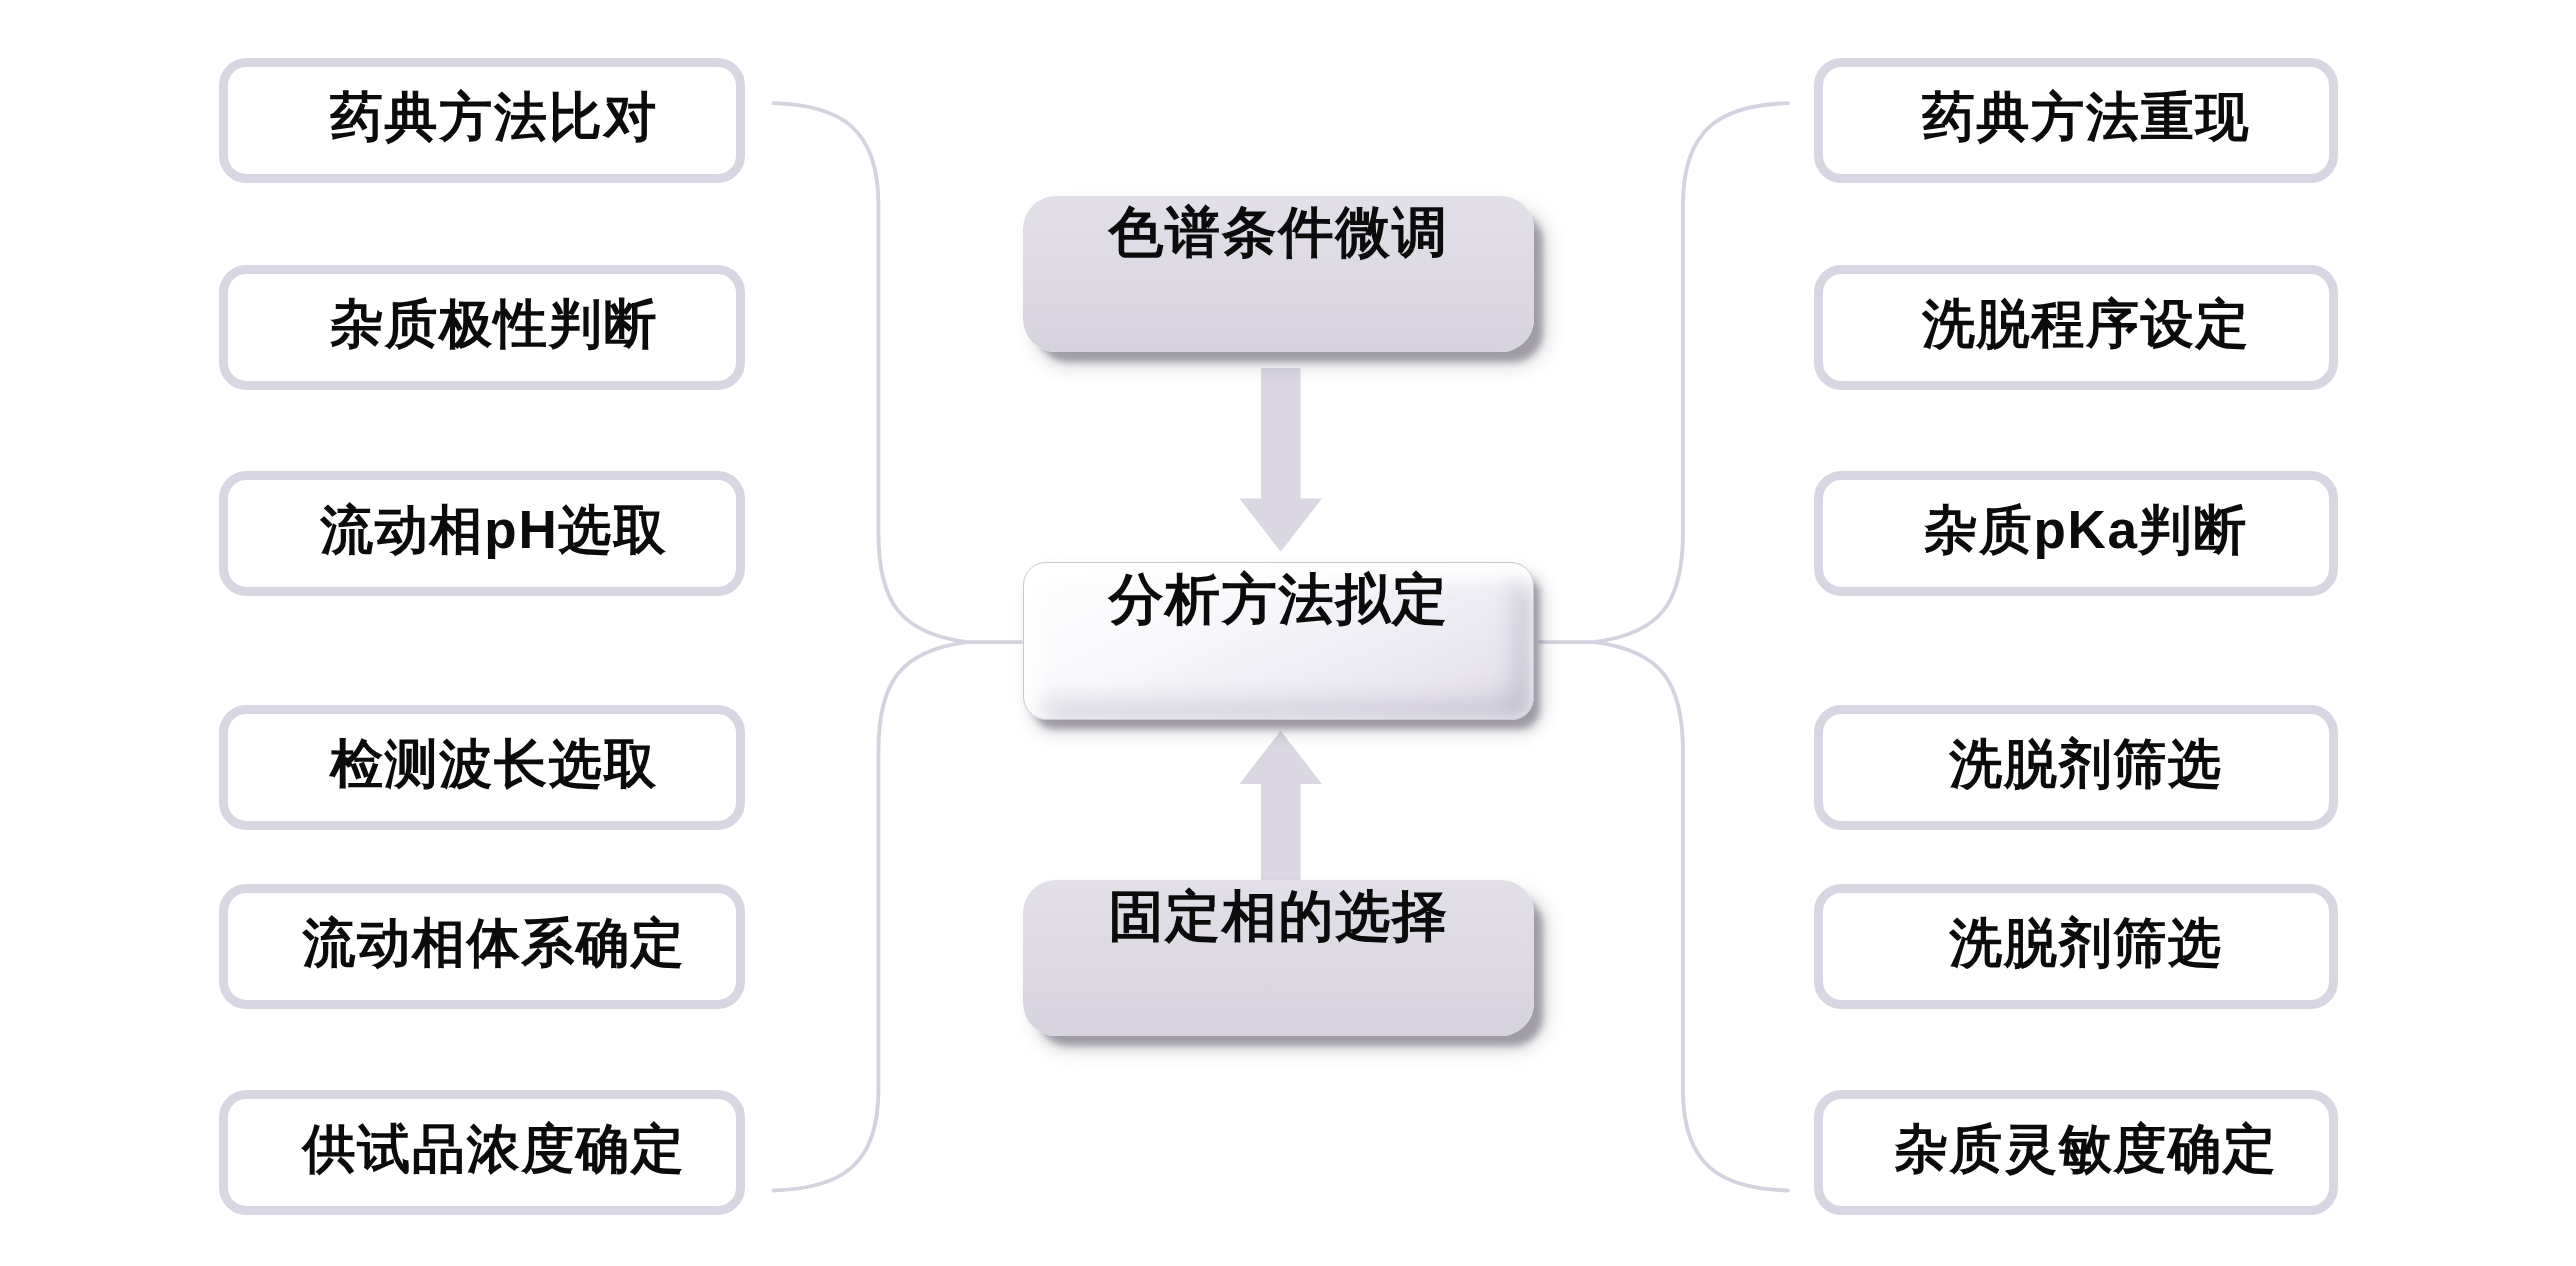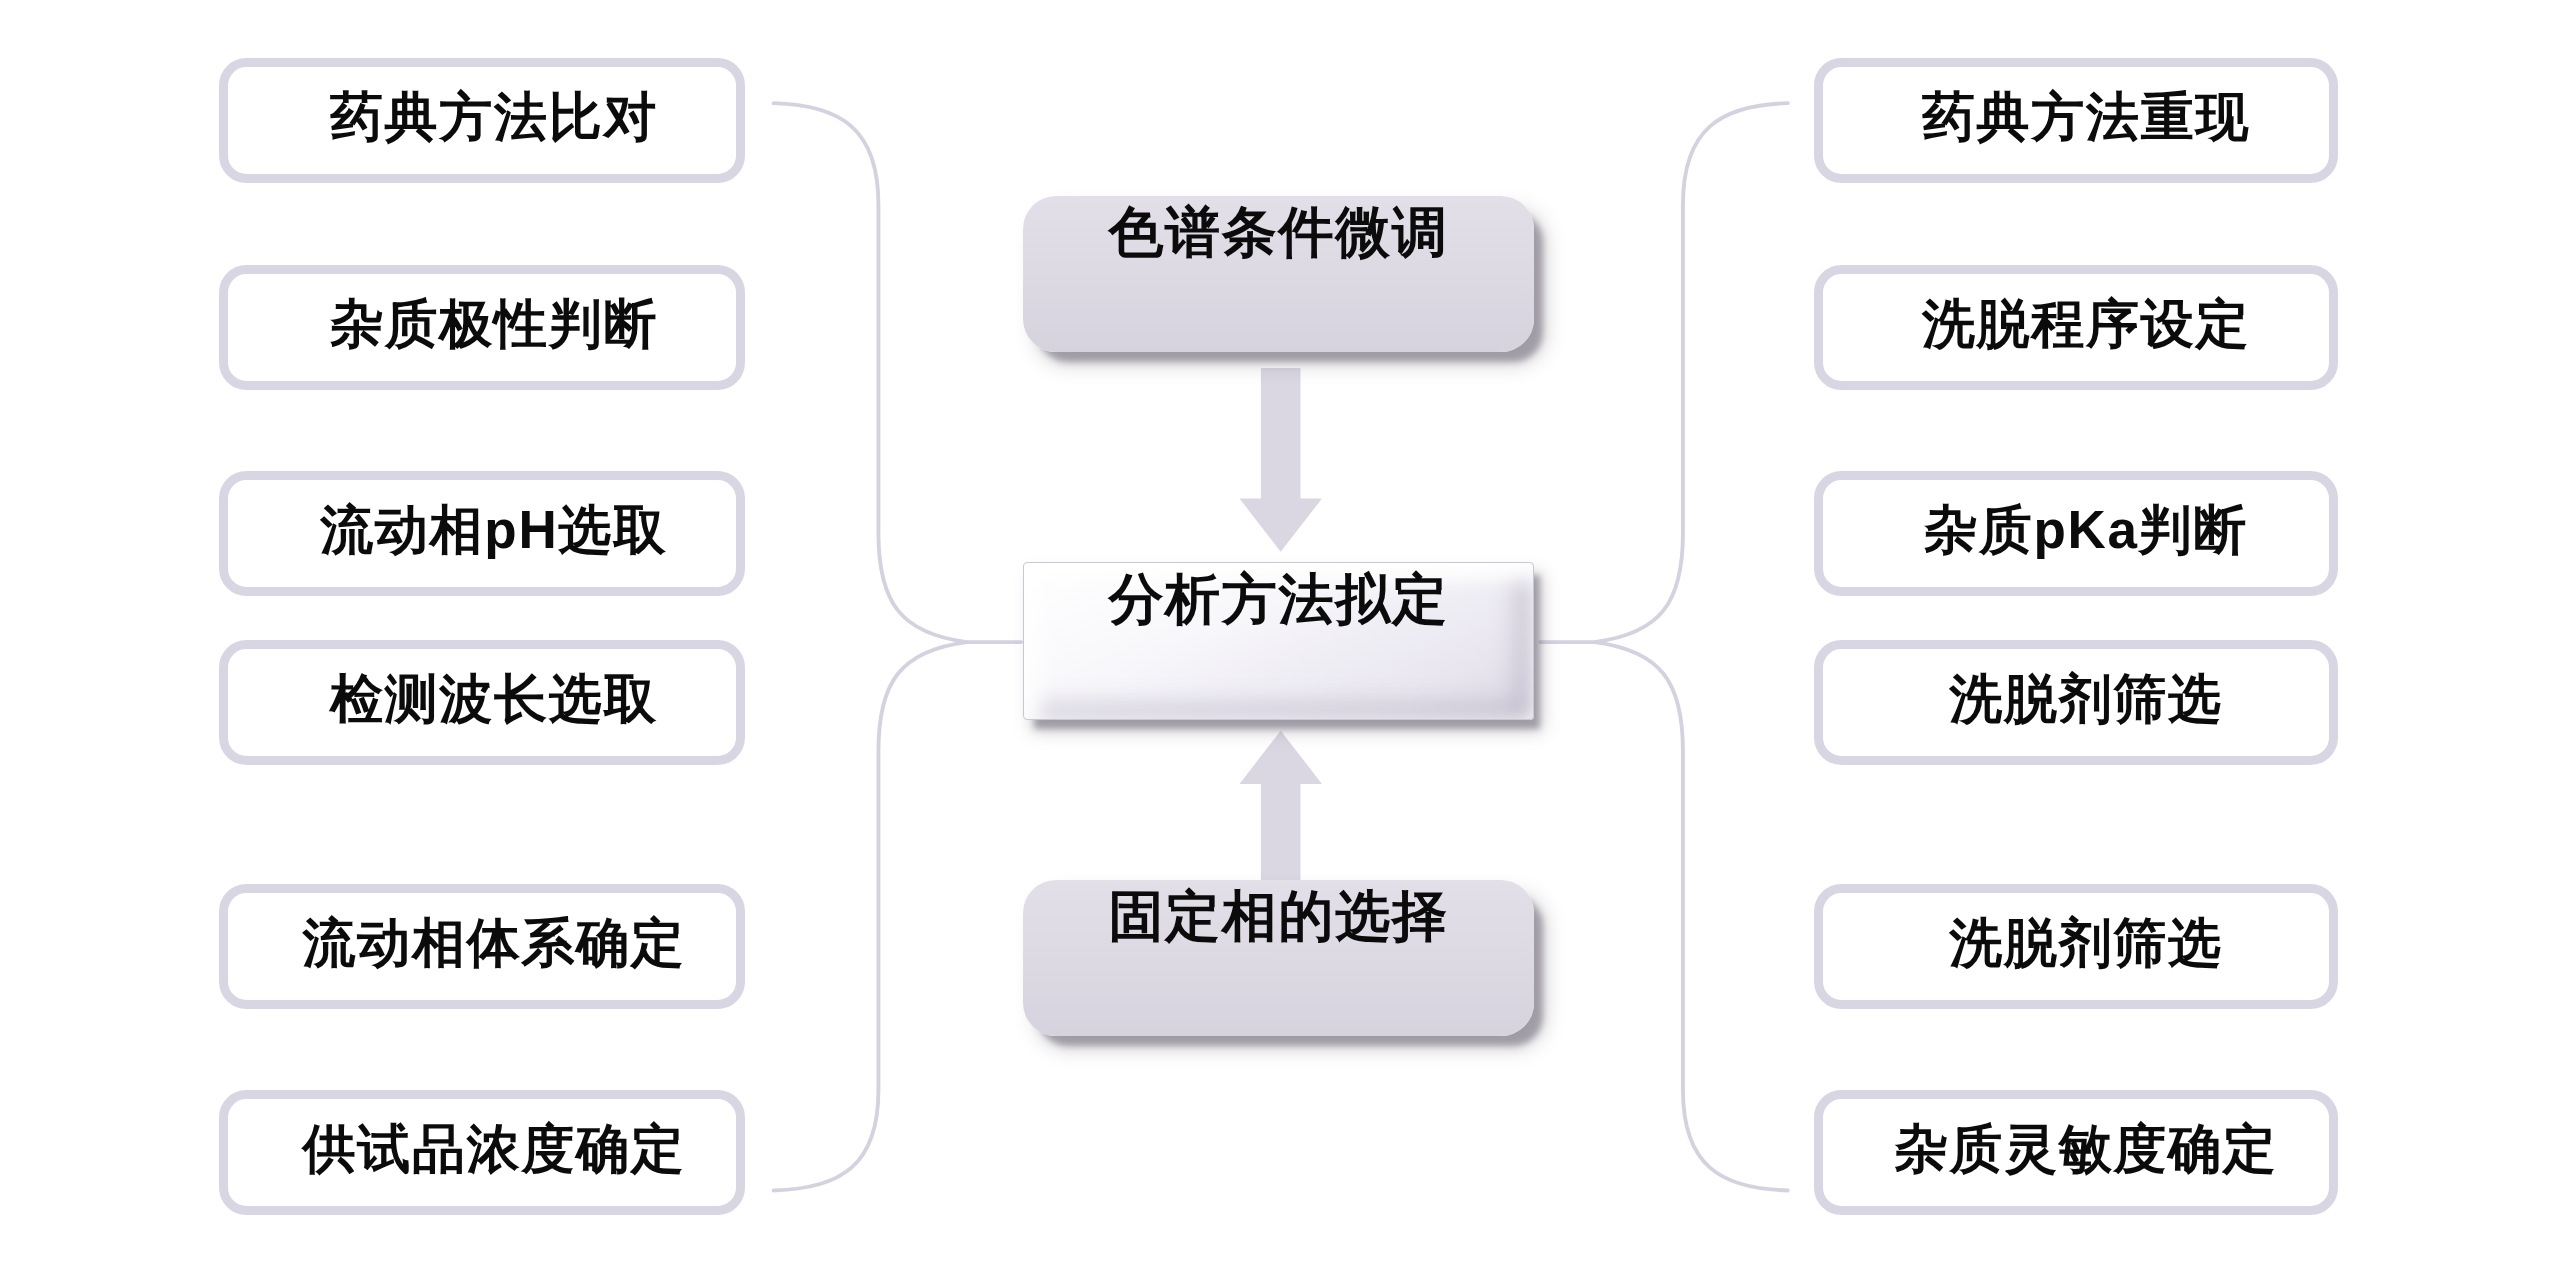--- a/index.html
+++ b/index.html
@@ -19,21 +19,21 @@
     background:#ffffff;
     border:9.5px solid #d9d6e3;
     border-radius:27.5px;
     display:flex;align-items:center;justify-content:center;
     font-size:53px;font-weight:700;color:#0b0b0b;
     letter-spacing:1.7px;white-space:nowrap;
     padding-bottom:5.2px;
   }
   .col-left .box-side{left:219px;width:526px;padding-left:24px;}
   .col-right .box-side{left:1814px;width:524px;padding-left:20px;}
-  .r1{top:58px}.r2{top:265px}.r3{top:471px}.r4{top:640px}.r5{top:884px}.r6{top:1090px}
+  .r1{top:58px}.r2{top:265px}.r3{top:471px}.r4{top:705px}.r5{top:884px}.r6{top:1090px}
 
   
   .box-center{
     position:absolute;left:1023px;width:511px;
     box-sizing:border-box;
     display:flex;align-items:flex-start;justify-content:center;
     font-size:55px;font-weight:700;color:#0b0b0b;
     letter-spacing:1.7px;white-space:nowrap;
   }
   .box-flat{
@@ -41,21 +41,21 @@
     border-radius:33px;
     box-shadow:12px 13px 6.9px -3.4px rgba(104,97,113,0.50),
                12px 13px 19px rgba(104,97,113,0.28);
   }
   .box-center-top{top:196px;height:156px;}
   .box-center-bottom{top:880px;height:156px;font-family:Liberation Mono, monospace;}
   
   .box-bevel{
     top:562px;height:158px;
     border:1.7px solid #cac7d5;
-    border-radius:4px;
+    border-radius:23px;
     background:linear-gradient(155deg,#ffffff 0%,#f7f6fa 40%,#e8e5ef 80%,#d9d6e2 100%);
     box-shadow:inset 0 17px 19px rgba(255,255,255,0.95),
                inset 17px 0 19px rgba(255,255,255,0.85),
                inset -17px -13.8px 24px rgba(152,146,170,0.40),
                8.6px 11.2px 6.9px -2.6px rgba(104,97,113,0.50),
                8.6px 11.2px 17px rgba(104,97,113,0.28);
   }
   .label{display:block;}
 </style>
 </head>

